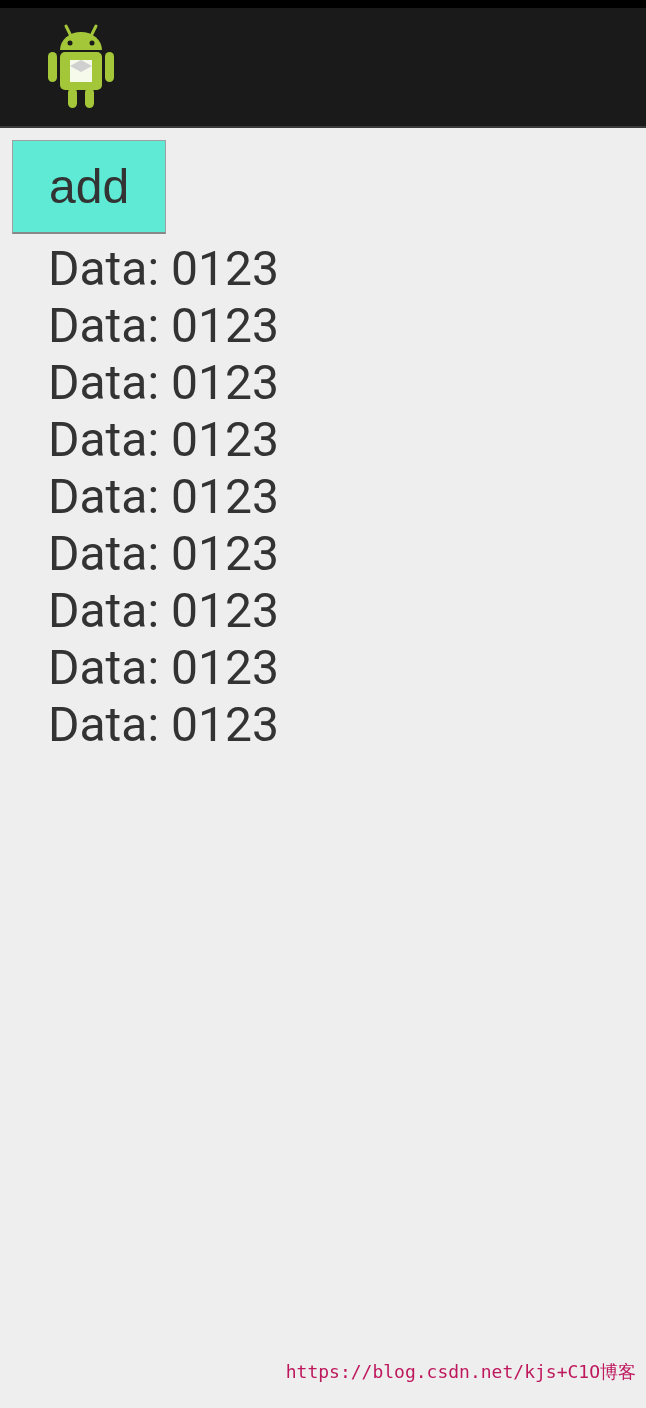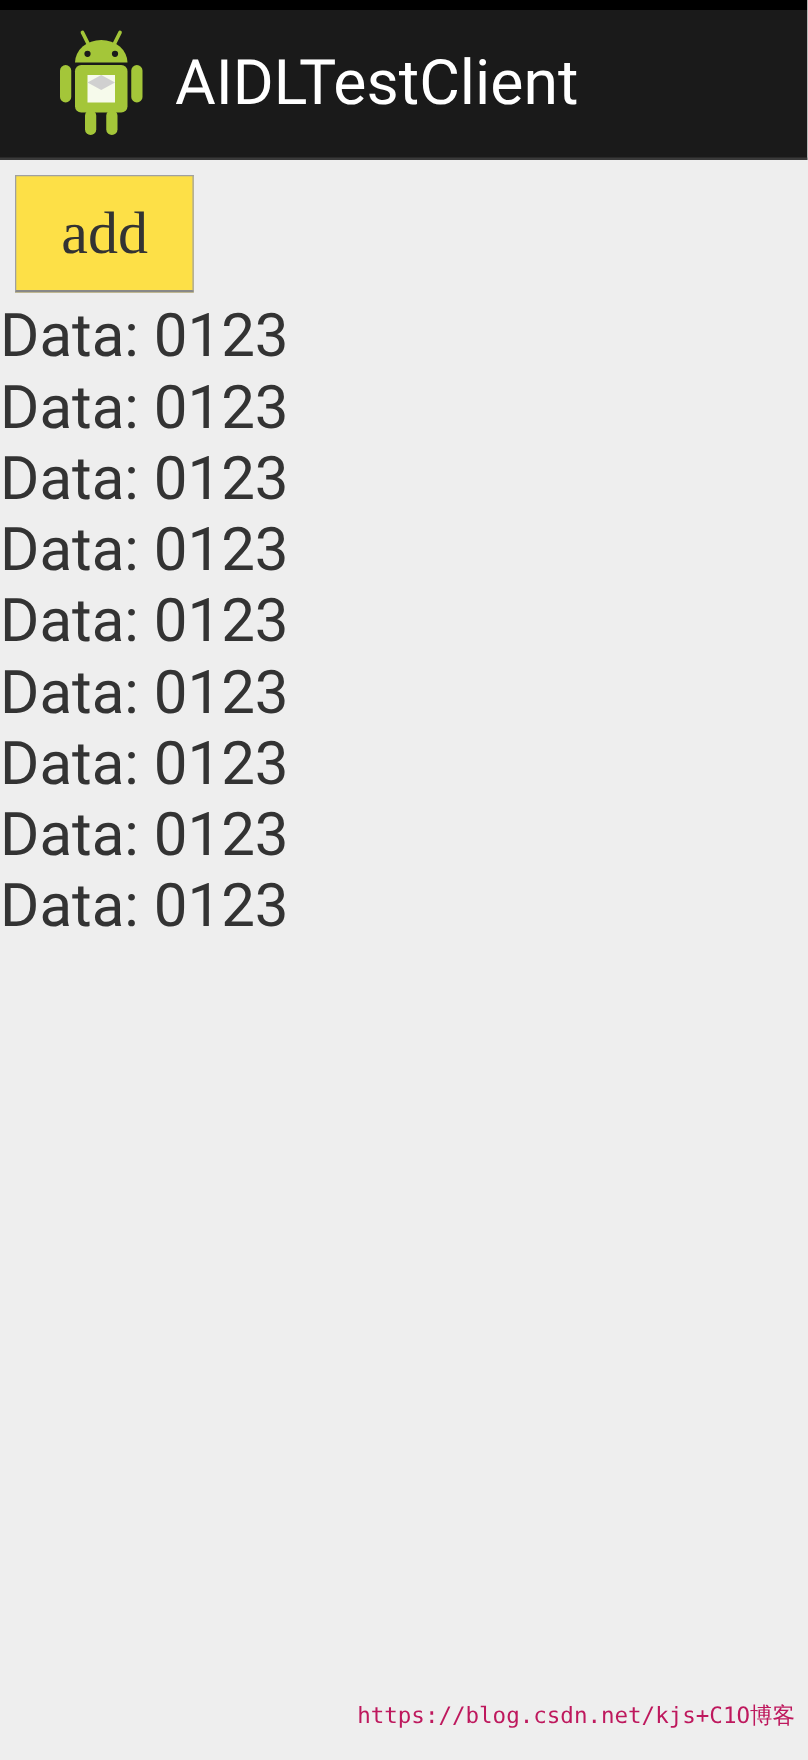--- a/index.html
+++ b/index.html
@@ -42,32 +42,33 @@
     .content {
       padding: 0px 0 0 0;
     }
     .status-text {
       font-size: 49px;
       color: #333333;
       padding: 4px 0 0 0;
       font-weight: 400;
     }
     .add-button {
-      background: #fde047;
+      background: #5eead4;
       border: 1px solid #a0a0a0;
       border-bottom: 2px solid #888888;
       font-size: 48px;
       color: #333333;
       padding: 18px 36px;
       margin: 12px 0 6px 12px;
-      font-family: Liberation Serif, serif;
+      font-family: Liberation Sans, sans-serif;
       cursor: pointer;
     }
     .data-list {
       padding-top: 0px;
+      margin-left: 48px;
     }
     .data-item {
       font-size: 48px;
       color: #333333;
       line-height: 57px;
       font-weight: 400;
     }
     .watermark {
       position: absolute;
       bottom: 24px;
@@ -99,21 +100,20 @@
       <rect x="28" y="38" width="22" height="22" fill="#ffffff" opacity="0.9"></rect>
       <path d="M 28 44 L 39 38 L 50 44 L 39 50 Z" fill="#d0d0d0"></path>
 
       <rect x="6" y="30" width="9" height="30" rx="4.5" fill="#a4c639"></rect>
       <rect x="63" y="30" width="9" height="30" rx="4.5" fill="#a4c639"></rect>
 
       <rect x="26" y="66" width="9" height="20" rx="4.5" fill="#a4c639"></rect>
       <rect x="43" y="66" width="9" height="20" rx="4.5" fill="#a4c639"></rect>
     </svg>
   </div>
-  <div class="app-title">AIDLTestClient</div>
 </div>
 
 <div class="content">
   <button class="add-button">add</button>
   <div class="data-list">
     <div class="data-item">Data: 0123</div>
     <div class="data-item">Data: 0123</div>
     <div class="data-item">Data: 0123</div>
     <div class="data-item">Data: 0123</div>
     <div class="data-item">Data: 0123</div>

